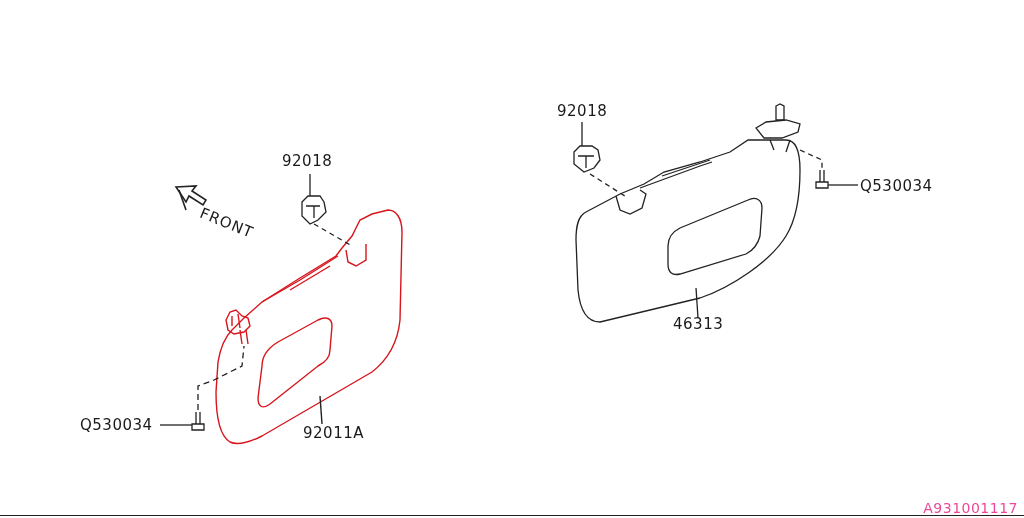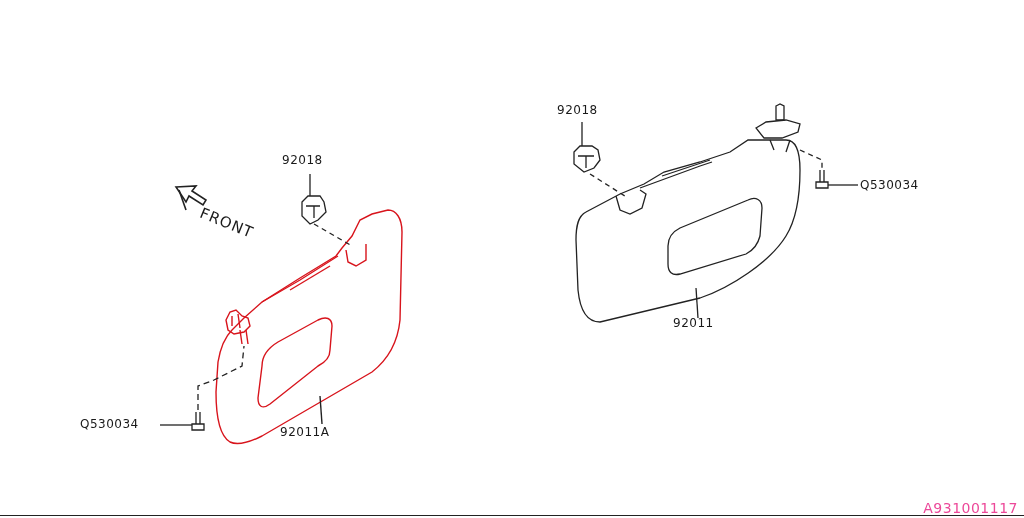--- a/index.html
+++ b/index.html
@@ -1,19 +1,19 @@
 <!DOCTYPE html>
 <html><head>
 <meta charset="utf-8">
 <style>
   html, body { margin:0; padding:0; background:#ffffff; }
   body { width:1024px; height:518px; position:relative; overflow:hidden; font-family:"DejaVu Sans", sans-serif; }
   .stage { position:absolute; left:0; top:0; width:1024px; height:518px; }
   svg { position:absolute; left:0; top:0; }
-  .lbl { position:absolute; font-family:"DejaVu Sans", sans-serif; font-size:12px; color:#1a1a1a; letter-spacing:0.5px; white-space:nowrap; line-height:1; }
+  .lbl { position:absolute; font-family:"DejaVu Sans", sans-serif; font-size:15px; color:#1a1a1a; letter-spacing:0.5px; white-space:nowrap; line-height:1; }
   .front { position:absolute; font-family:"DejaVu Sans", sans-serif; font-size:15px; color:#1a1a1a; letter-spacing:1px; transform:rotate(22deg); transform-origin:left top; white-space:nowrap; }
   .code { position:absolute; right:6px; top:500px; font-size:14px; color:#ec4899; letter-spacing:0.5px; }
   .bottom-rule { position:absolute; left:0; right:0; top:515px; height:1px; background:#222; }
 </style>
 </head>
 <body>
 
 <div class="stage">
 
   <svg width="1024" height="518" viewBox="0 0 1024 518">
@@ -96,22 +96,22 @@
       <path d="M820 170 L820 182 M824 170 L824 182"></path>
       <path d="M816 182 L828 182 L828 188 L816 188 Z"></path>
       <path d="M828 185 L858 185"></path>
       <path d="M800 150 L822 160 L822 168" stroke-dasharray="5 4"></path>
     </g>
   </svg>
 
   <span class="front" style="left:204px; top:204px;">FRONT</span>
 
   <span class="lbl" style="left:282px; top:154px;">92018</span>
-  <span class="lbl" style="left:280px; top:426px;">92011A</span>
+  <span class="lbl" style="left:303px; top:426px;">92011A</span>
   <span class="lbl" style="left:80px; top:418px;">Q530034</span>
 
   <span class="lbl" style="left:557px; top:104px;">92018</span>
-  <span class="lbl" style="left:673px; top:317px;">92011</span>
+  <span class="lbl" style="left:673px; top:317px;">46313</span>
   <span class="lbl" style="left:860px; top:179px;">Q530034</span>
 
   <span class="code">A931001117</span>
   <div class="bottom-rule"></div>
 </div>
 
 </body></html>

